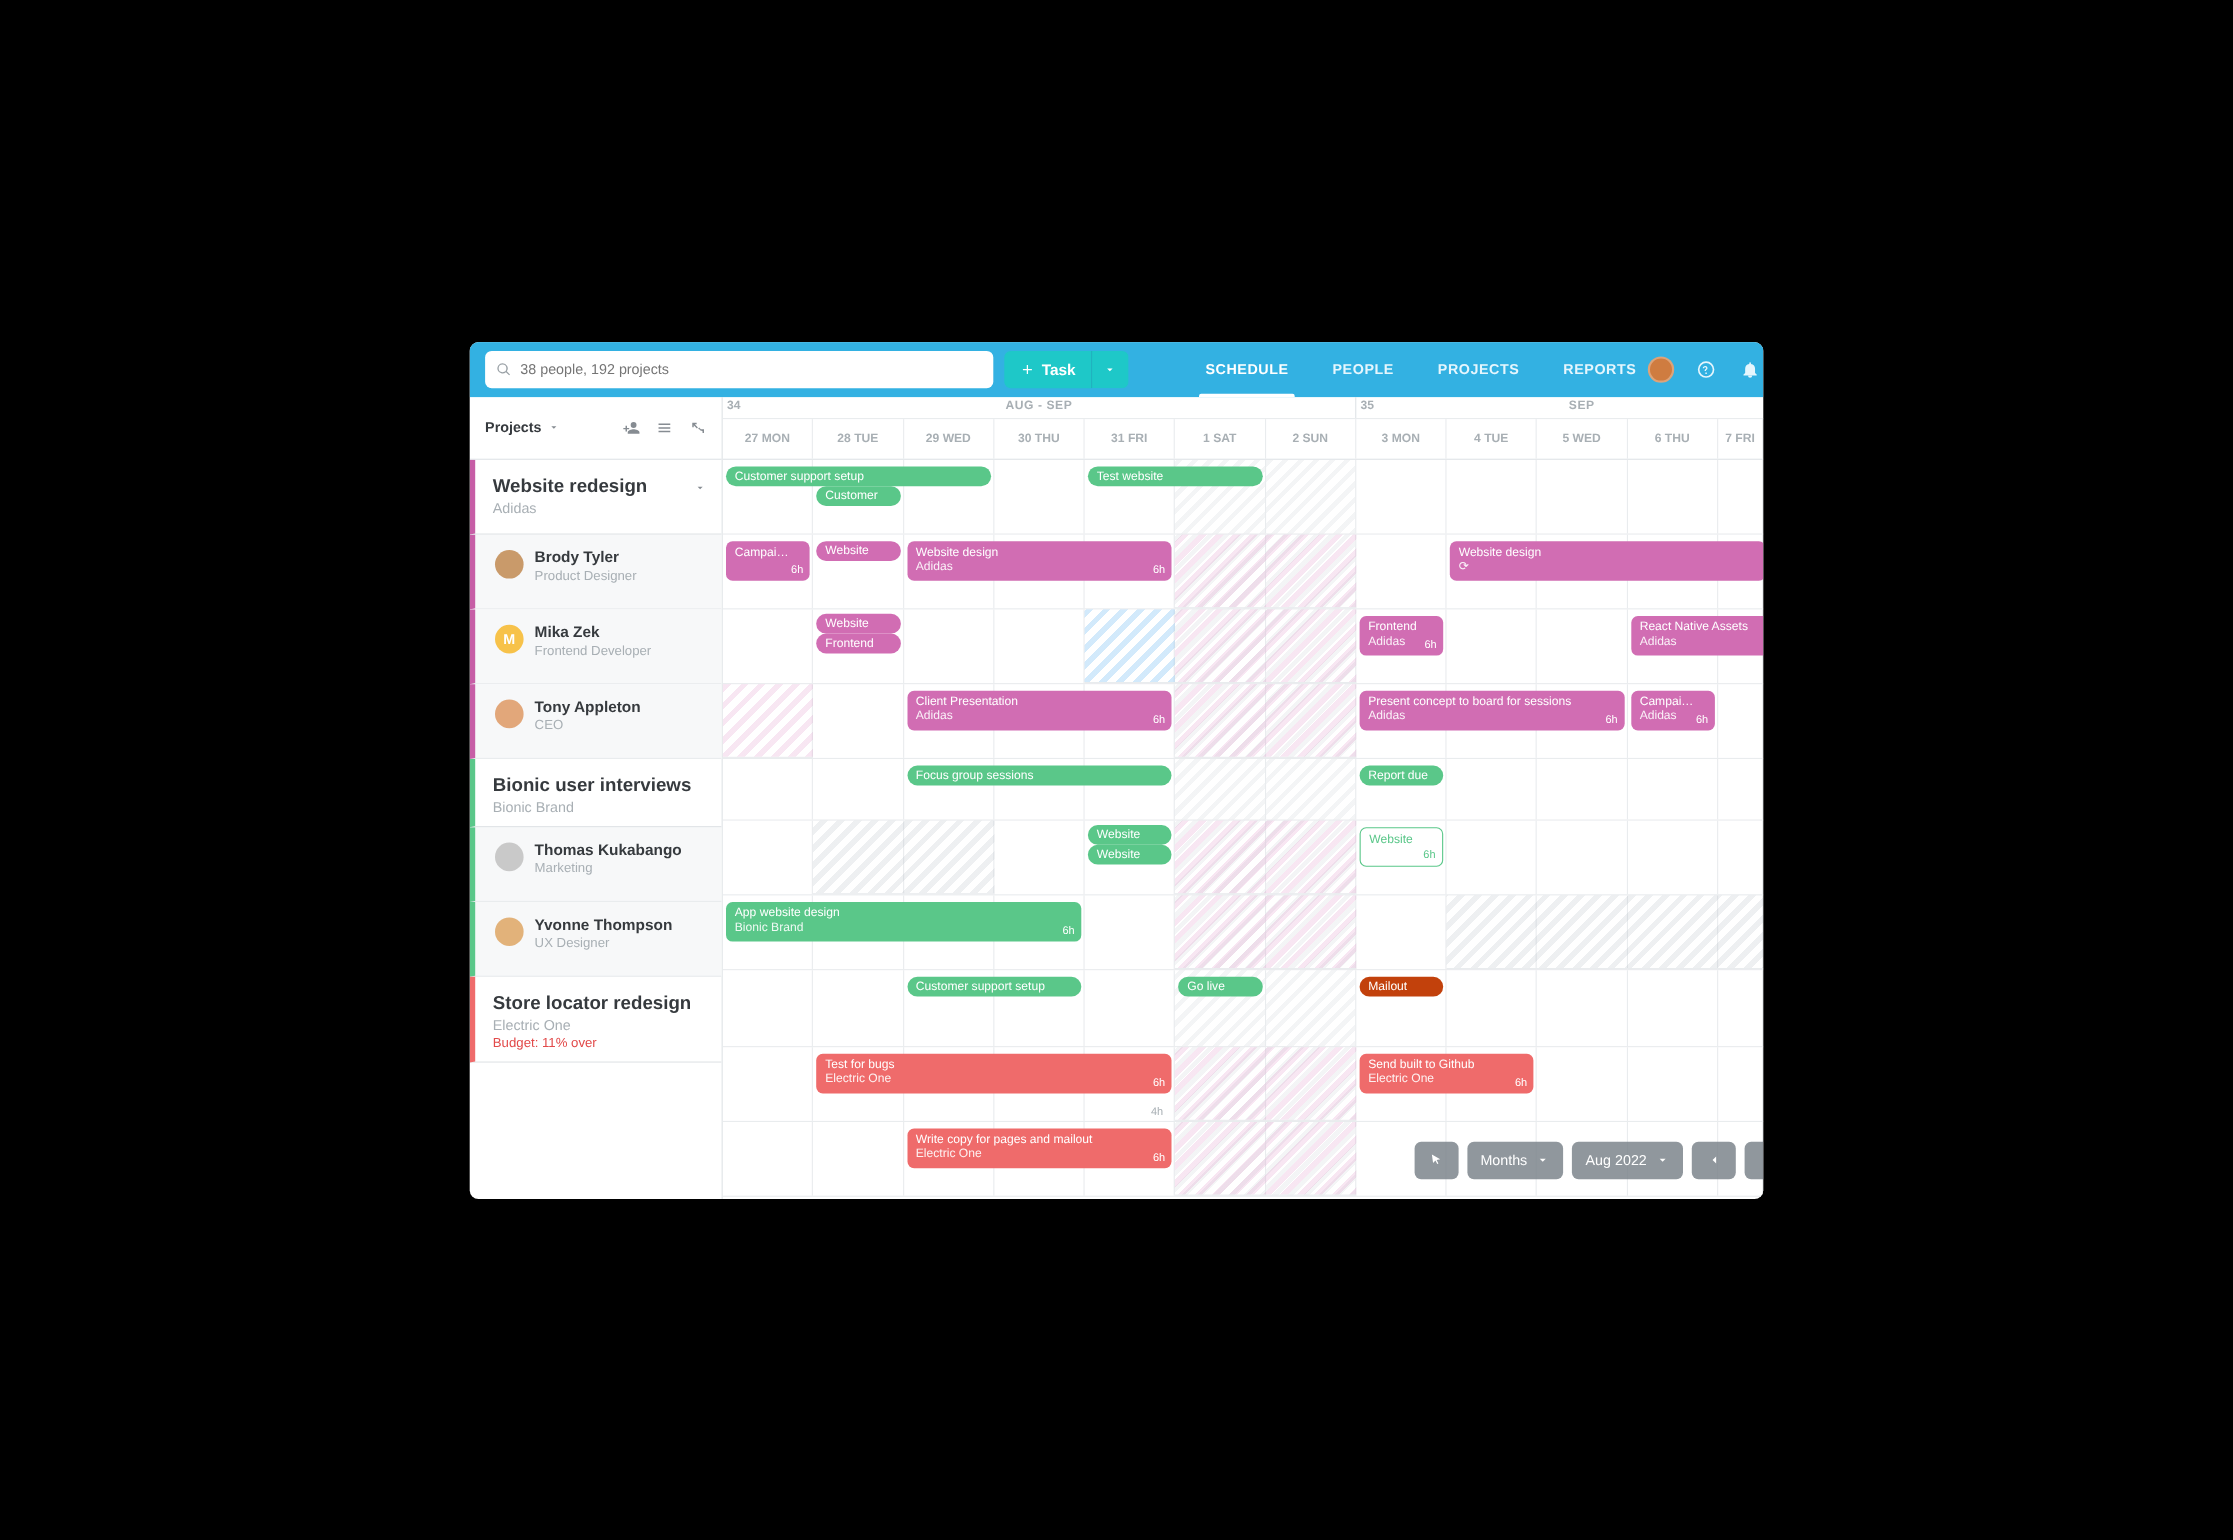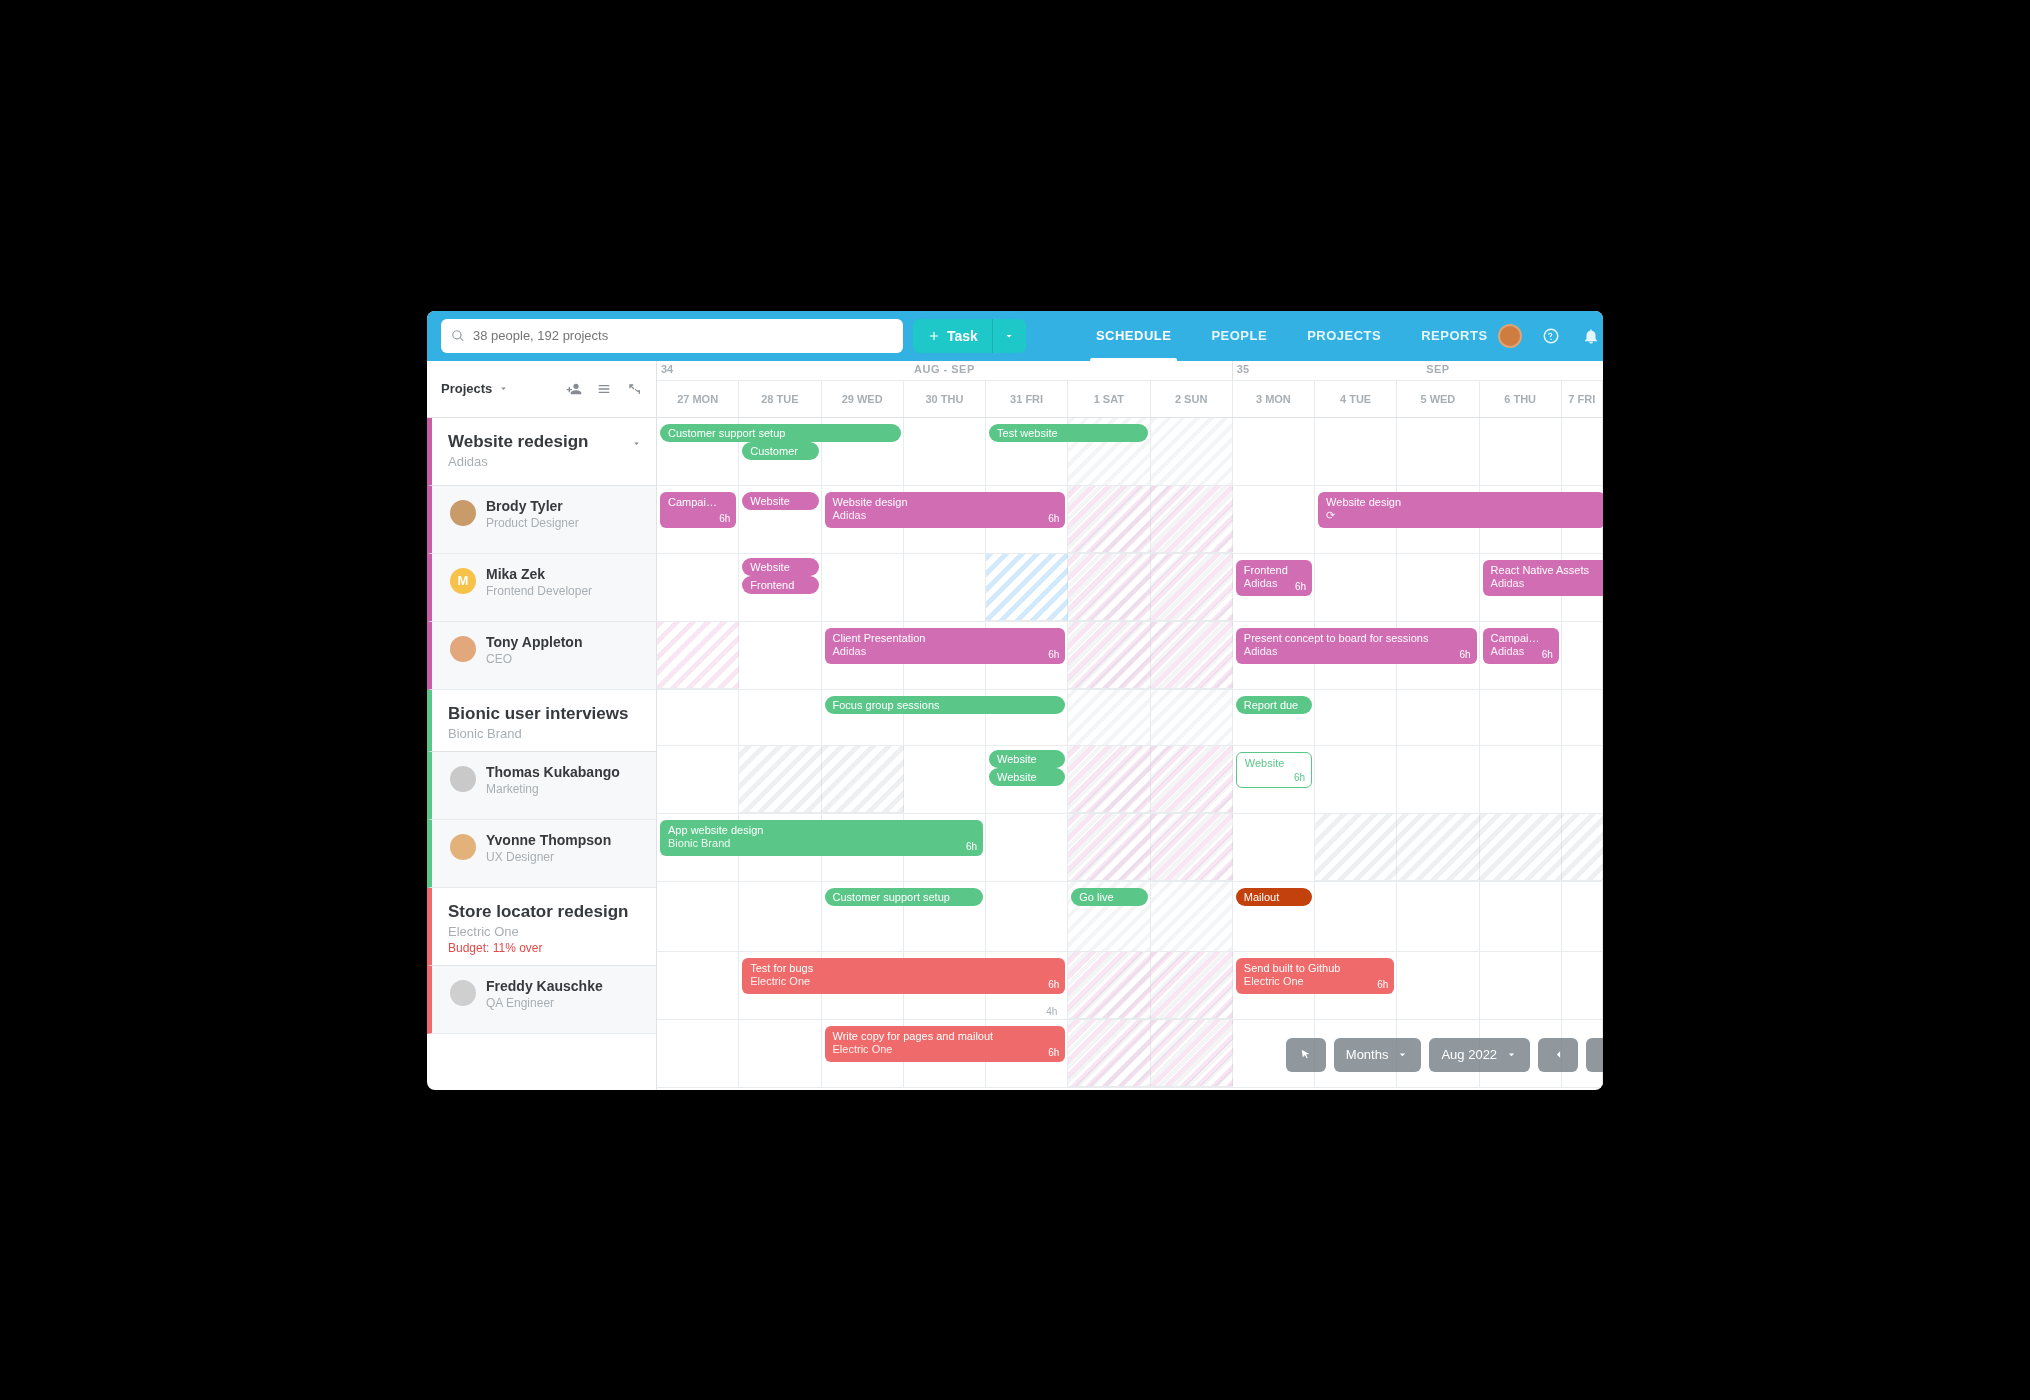--- a/index.html
+++ b/index.html
@@ -243,29 +243,20 @@
               </div>
             </div>
           </div>
           <div class="phdr" style="min-height: 70px; border-left: 5px solid rgb(239, 107, 107);">
             <div class="pcol">
               <div class="pname">Store locator redesign</div>
               <div class="pclient">Electric One</div>
               <div class="pbudget">Budget: 11% over</div>
             </div>
           </div>
-          <div class="prow" style="border-left: 5px solid rgb(239, 107, 107);">
-            <div class="pers">
-              <div class="pic" style="background:#cfcfcf"></div>
-              <div class="pinfo">
-                <div class="pn">Freddy Kauschke</div>
-                <div class="pr">QA Engineer</div>
-              </div>
-            </div>
-          </div>
         </div>
     </div>
 
     <div class="grid">
       <div class="weeks" id="weeks">
           <div class="wk" style="width: 575.826px;">
             <span class="wn">34</span>
             <span class="wm">AUG - SEP</span>
           </div>
           <div class="wk" style="width: 411.304px;">

